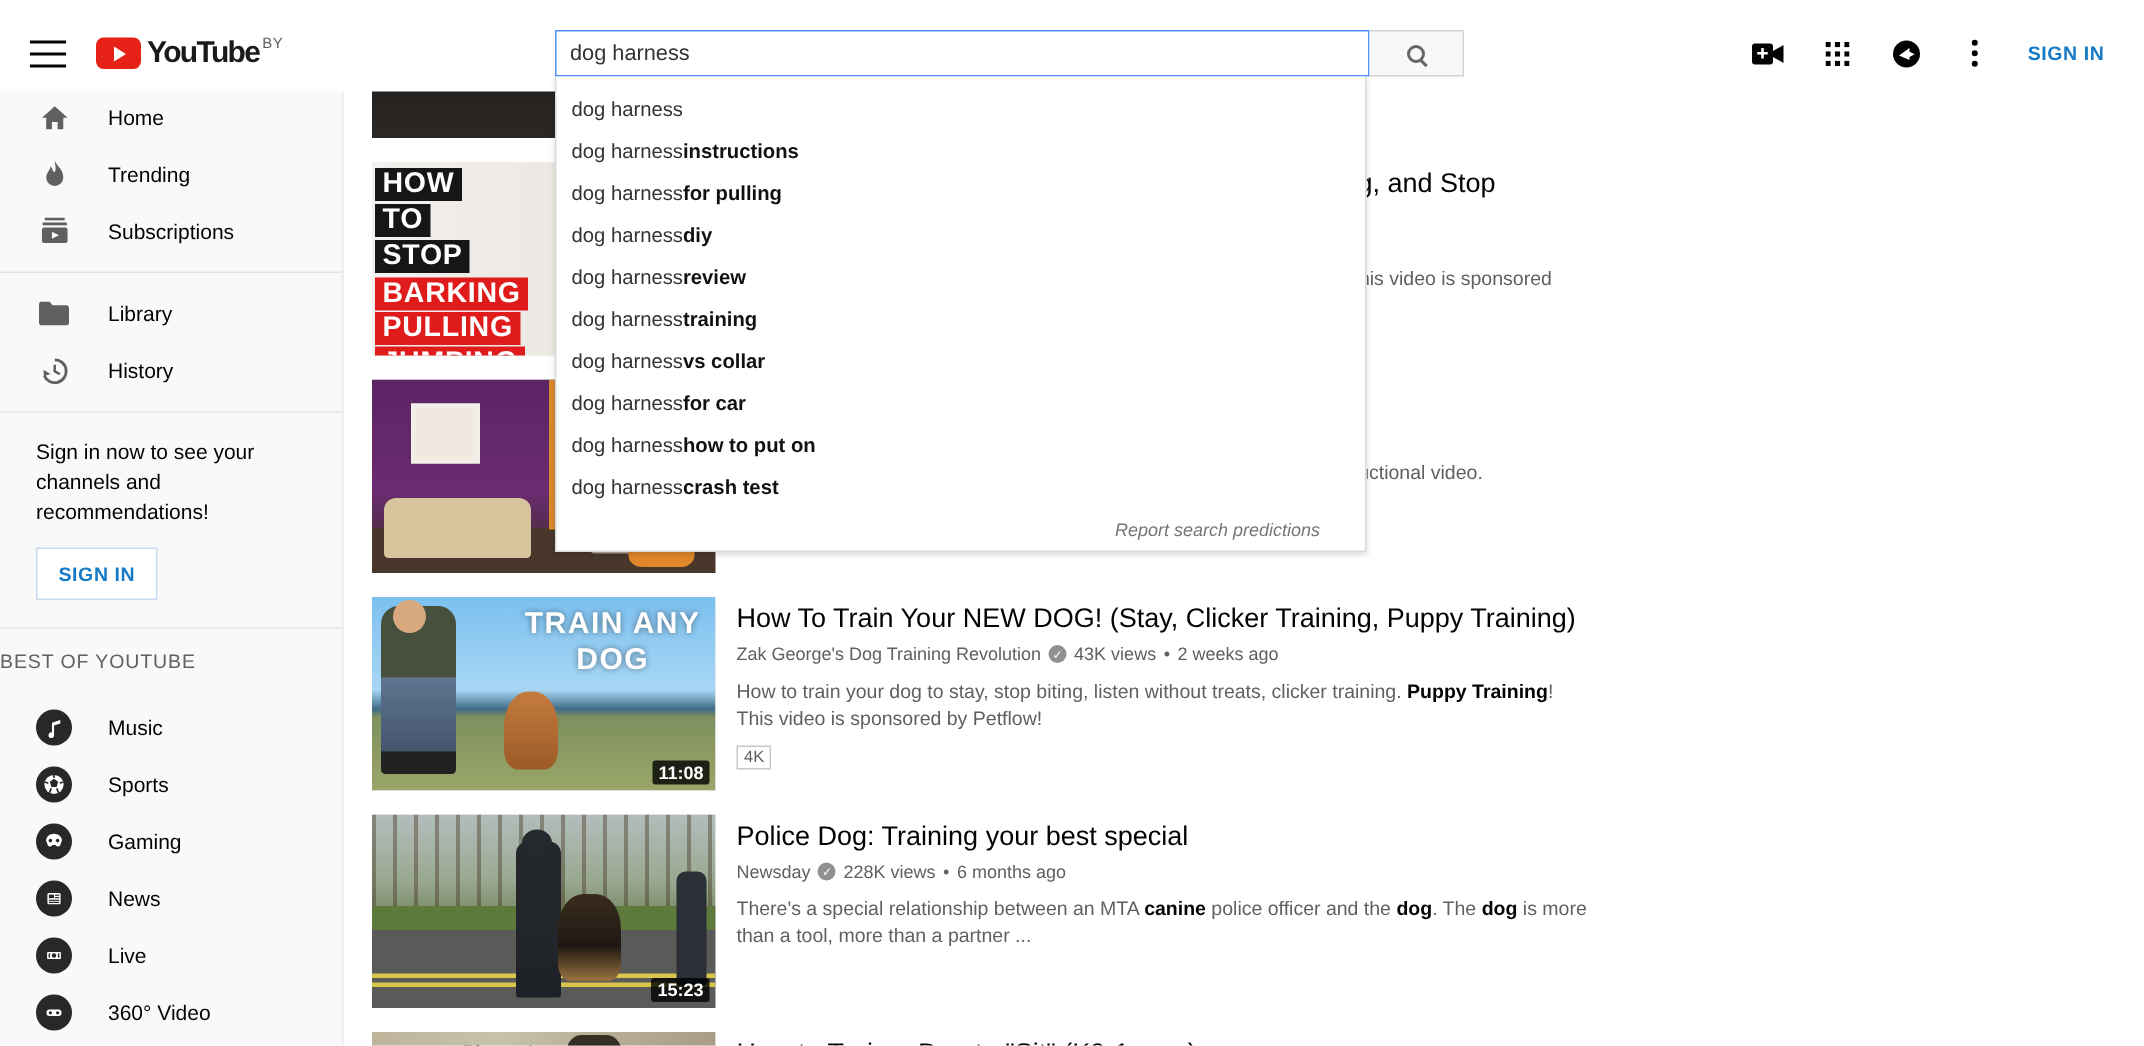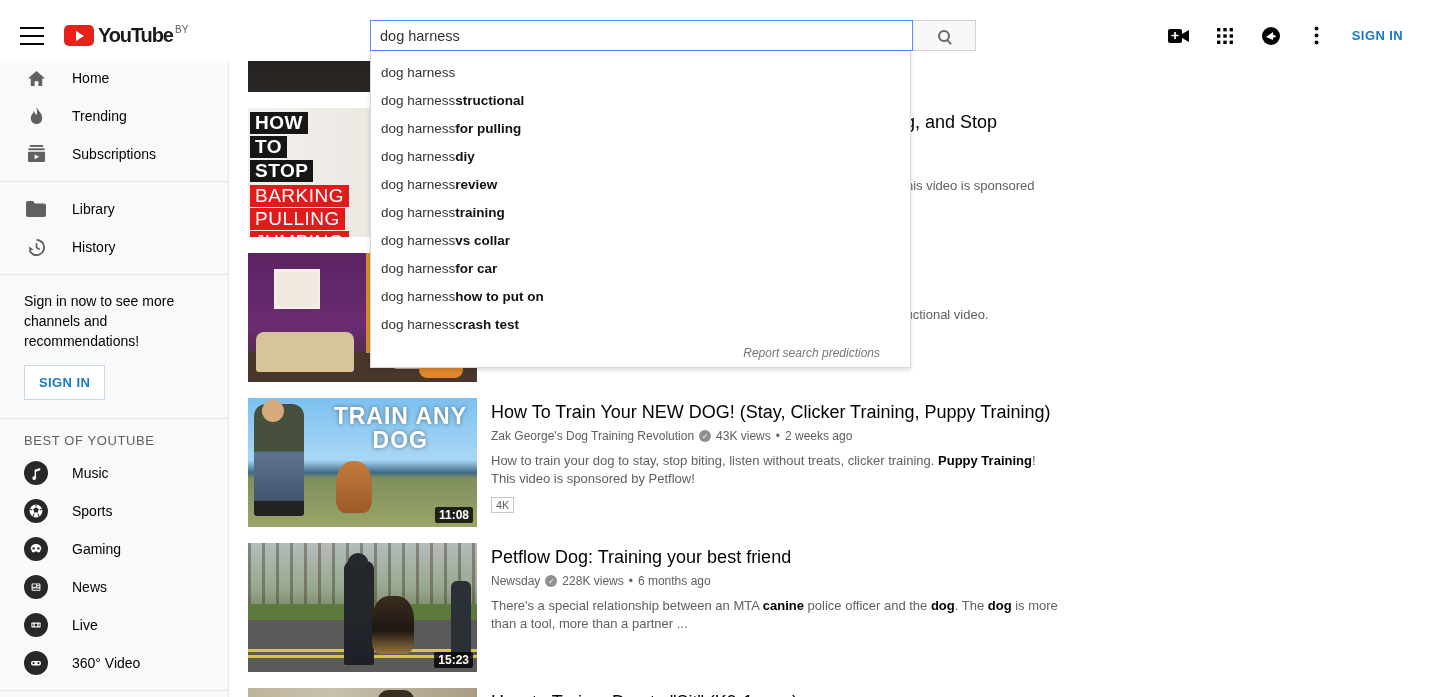--- a/index.html
+++ b/index.html
@@ -123,21 +123,21 @@
     display: inline-block;
     border: 1px solid #c6d9f0;
     color: #167ac6; background: #fff;
     font-size: 13px; font-weight: bold; letter-spacing: .4px;
     padding: 9px 14px; cursor: pointer;
   }
 
   .best-group { padding: 14px 0 8px 0; border-bottom: 1px solid #e4e4e4; }
   .section-title {
     font-size: 13px; color: #606060; letter-spacing: .6px;
-    padding-left: 24px; margin-bottom: 6px; text-transform: uppercase;
+    margin-bottom: 18px; text-transform: uppercase;
   }
   .circ-ico {
     width: 24px; height: 24px; border-radius: 50%;
     background: #282828; color: #fff;
     display:flex; align-items:center; justify-content:center;
     font-size: 12px; margin-right: 24px;
   }
 
   
   .content {
@@ -185,21 +185,21 @@
     font-size: 11px; padding: 1px 4px;
   }
 
   
   .art { position:absolute; inset:0; }
   .t-stop { background: linear-gradient(90deg,#f3f1ef 0%, #ece8e2 52%, #d5cbb9 100%); }
   .t-stop .blk { position:absolute; left:2px; background:#161616; color:#fff;
     font-family:"Liberation Sans",sans-serif; font-weight:bold; font-size:19px;
     letter-spacing:.5px; padding:0 5px; line-height:22px; }
   .t-stop .red { position:absolute; left:2px; background:#e01b1b; color:#fff;
-    font-weight:normal; font-size:19px; letter-spacing:.5px; padding:0 5px; line-height:22px; }
+    font-weight:bold; font-size:19px; letter-spacing:.5px; padding:0 5px; line-height:22px; }
   .t-stop .dogA { position:absolute; right:22px; top:4px; width:62px; height:108px;
     background: linear-gradient(180deg,#efe3cc,#d9c8a8); border-radius:40% 40% 30% 30%; }
   .t-stop .dogB { position:absolute; right:2px; top:16px; width:40px; height:96px;
     background: linear-gradient(180deg,#c98a5a,#8c5a33); border-radius:45% 45% 25% 25%; }
 
   .t-room { background: linear-gradient(180deg,#5b2463 0%, #6a2c70 58%, #3c2d25 100%); }
   .t-room .couch { position:absolute; left:8px; bottom:10px; width:98px; height:40px;
     background:#d8c49c; border-radius:8px 8px 3px 3px; }
   .t-room .frame { position:absolute; left:26px; top:16px; width:46px; height:40px;
     background:#efe9e0; border:3px solid #f3efe8; }
@@ -211,21 +211,21 @@
     background: linear-gradient(180deg,#2b2b33 0%, #2b2b33 42%, #b8b0a6 43%, #b0a79b 100%);
     border-radius: 10px 10px 2px 2px; }
   .t-room .head { position:absolute; left:150px; top:8px; width:20px; height:20px;
     background:#7a4a2e; border-radius:50%; }
   .t-room .dog { position:absolute; right:14px; bottom:4px; width:44px; height:40px;
     background:#e0872c; border-radius:40% 40% 20% 20%; }
   .t-room .floor { position:absolute; left:0; right:0; bottom:0; height:30px; background:#4a372b; }
 
   .t-train { background: linear-gradient(180deg,#7cc0ef 0%, #a8d7f5 48%, #3f6a86 58%, #7e8f5e 62%, #9aa668 100%); }
   .t-train .ttl { position:absolute; right:10px; top:6px; text-align:center; color:#fff;
-    font-weight:bold; font-size:23px; line-height:24px; letter-spacing:1px;
+    font-weight:bold; font-size:20px; line-height:24px; letter-spacing:1px;
     text-shadow: 0 0 4px rgba(0,0,0,.45); }
   .t-train .man { position:absolute; left:6px; top:6px; width:50px; height:112px;
     background: linear-gradient(180deg,#46503d 0%,#46503d 42%,#5f7490 43%,#44556e 86%,#222 87%);
     border-radius:12px 12px 3px 3px; }
   .t-train .mhead { position:absolute; left:14px; top:2px; width:22px; height:22px;
     background:#d8a87e; border-radius:50%; }
   .t-train .pup { position:absolute; left:88px; bottom:14px; width:36px; height:52px;
     background: linear-gradient(180deg,#c47c3d,#9c5a28); border-radius:45% 45% 25% 25%; }
 
   .t-police { background: linear-gradient(180deg,#b9c3c9 0%, #97a88e 34%, #6d7f5a 52%, #57574f 62%, #4a4a48 100%); }
@@ -391,21 +391,21 @@
           <path d="M10 2 A8 8 0 1 1 2.6 13" stroke="#606060" stroke-width="2" fill="none"></path>
           <path d="M2 9 L2.5 13.5 L7 12" fill="#606060"></path>
           <path d="M10 5.5 V10 L13.5 12" stroke="#606060" stroke-width="1.8" fill="none"></path>
         </svg>
       </div>
       <div class="nav-label">History</div>
     </div>
   </div>
 
   <div class="signin-promo">
-    <p>Sign in now to see more channels and recommendations!</p>
+    <p>Sign in now to see your channels and recommendations!</p>
     <div class="signin-btn">SIGN IN</div>
   </div>
 
   <div class="best-group">
     <div class="section-title">BEST OF YOUTUBE</div>
 
     <div class="nav-item">
       <div class="circ-ico">
         <svg width="13" height="13" viewBox="0 0 14 14">
             <path d="M11 1 L5 3 V10 A2 2 0 1 0 6.5 11.6 V5 L11 3.6 Z" fill="#fff"></path>
@@ -562,21 +562,21 @@
         <div class="line2"></div>
           <div class="line"></div>
         <div class="cop"></div>
           <div class="cophead"></div>
           <div class="k9"></div>
           <div class="cop2"></div>
       </div>
       <div class="dur">15:23</div>
     </div>
     <div class="meta">
-      <div class="vtitle">Petflow Dog: Training your best friend</div>
+      <div class="vtitle">Police Dog: Training your best special</div>
       <div class="vchan">
         <span>Newsday</span>
         <span class="verified">✓</span>
         <span>228K views</span>
         <span style="margin:0 5px;">•</span>
         <span>6 months ago</span>
       </div>
       <div class="vdesc">
         <span>There's a special relationship between an MTA </span><b>canine</b><span> police officer and the </span><b>dog</b><span>. The </span><b>dog</b><span> is more than a tool, more than a partner ...</span>
       </div>
@@ -597,21 +597,21 @@
   </div>
 </div>
 
 <div class="suggest">
   <div class="sug-item">
     <span>dog harness</span>
       <b></b>
   </div>
   <div class="sug-item">
     <span>dog harness </span>
-      <b>structional</b>
+      <b>instructions</b>
   </div>
   <div class="sug-item">
     <span>dog harness </span>
       <b>for pulling</b>
   </div>
   <div class="sug-item">
     <span>dog harness </span>
       <b>diy</b>
   </div>
   <div class="sug-item">

